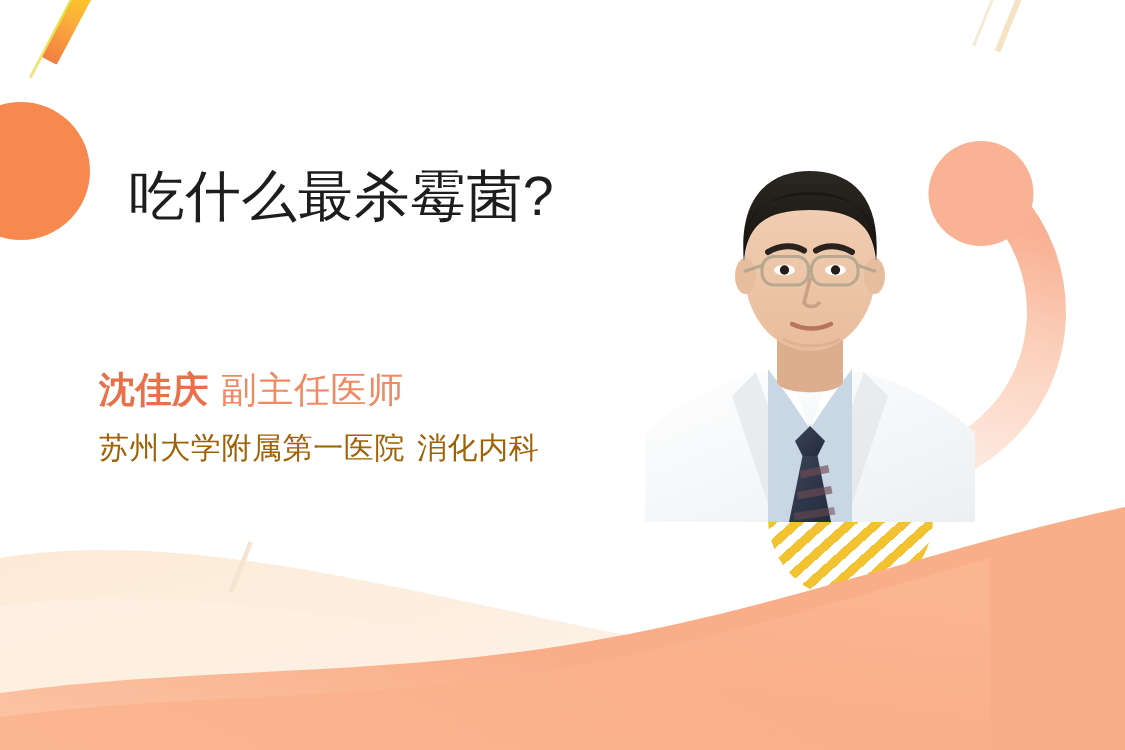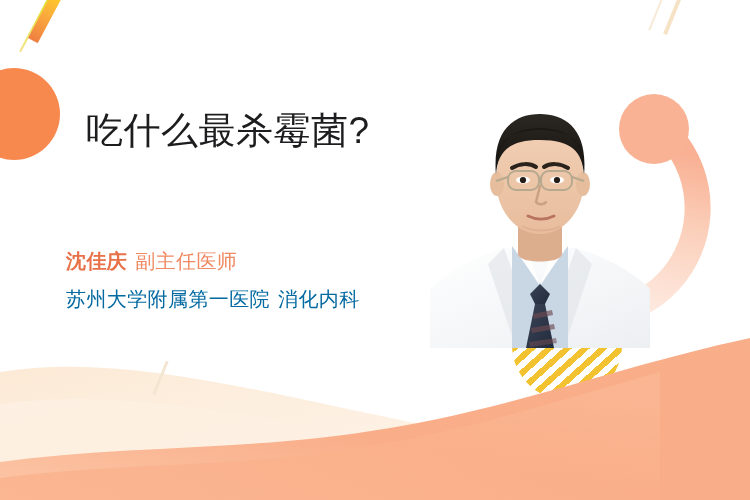--- a/index.html
+++ b/index.html
@@ -39,39 +39,39 @@
   }
 
   .credentials {
     position: absolute;
     left: 66px;
     top: 246px;
     z-index: 40;
   }
 
   .cred-line-1 {
-    font-size: 20px;
+    font-size: 24px;
     line-height: 30px;
     white-space: nowrap;
     letter-spacing: 0.4px;
   }
   .doctor-name {
     color: #e8714a;
     font-weight: 700;
     margin-right: 8px;
   }
   .doctor-title {
     color: #ef8a62;
     font-weight: 400;
   }
 
   .cred-line-2 {
     font-size: 20px;
     line-height: 30px;
-    color: #0369a1;
+    color: #a16207;
     white-space: nowrap;
     letter-spacing: 0.4px;
     margin-top: 8px;
   }
   .dept {
     margin-left: 8px;
   }
 
   
   .circle-left {

